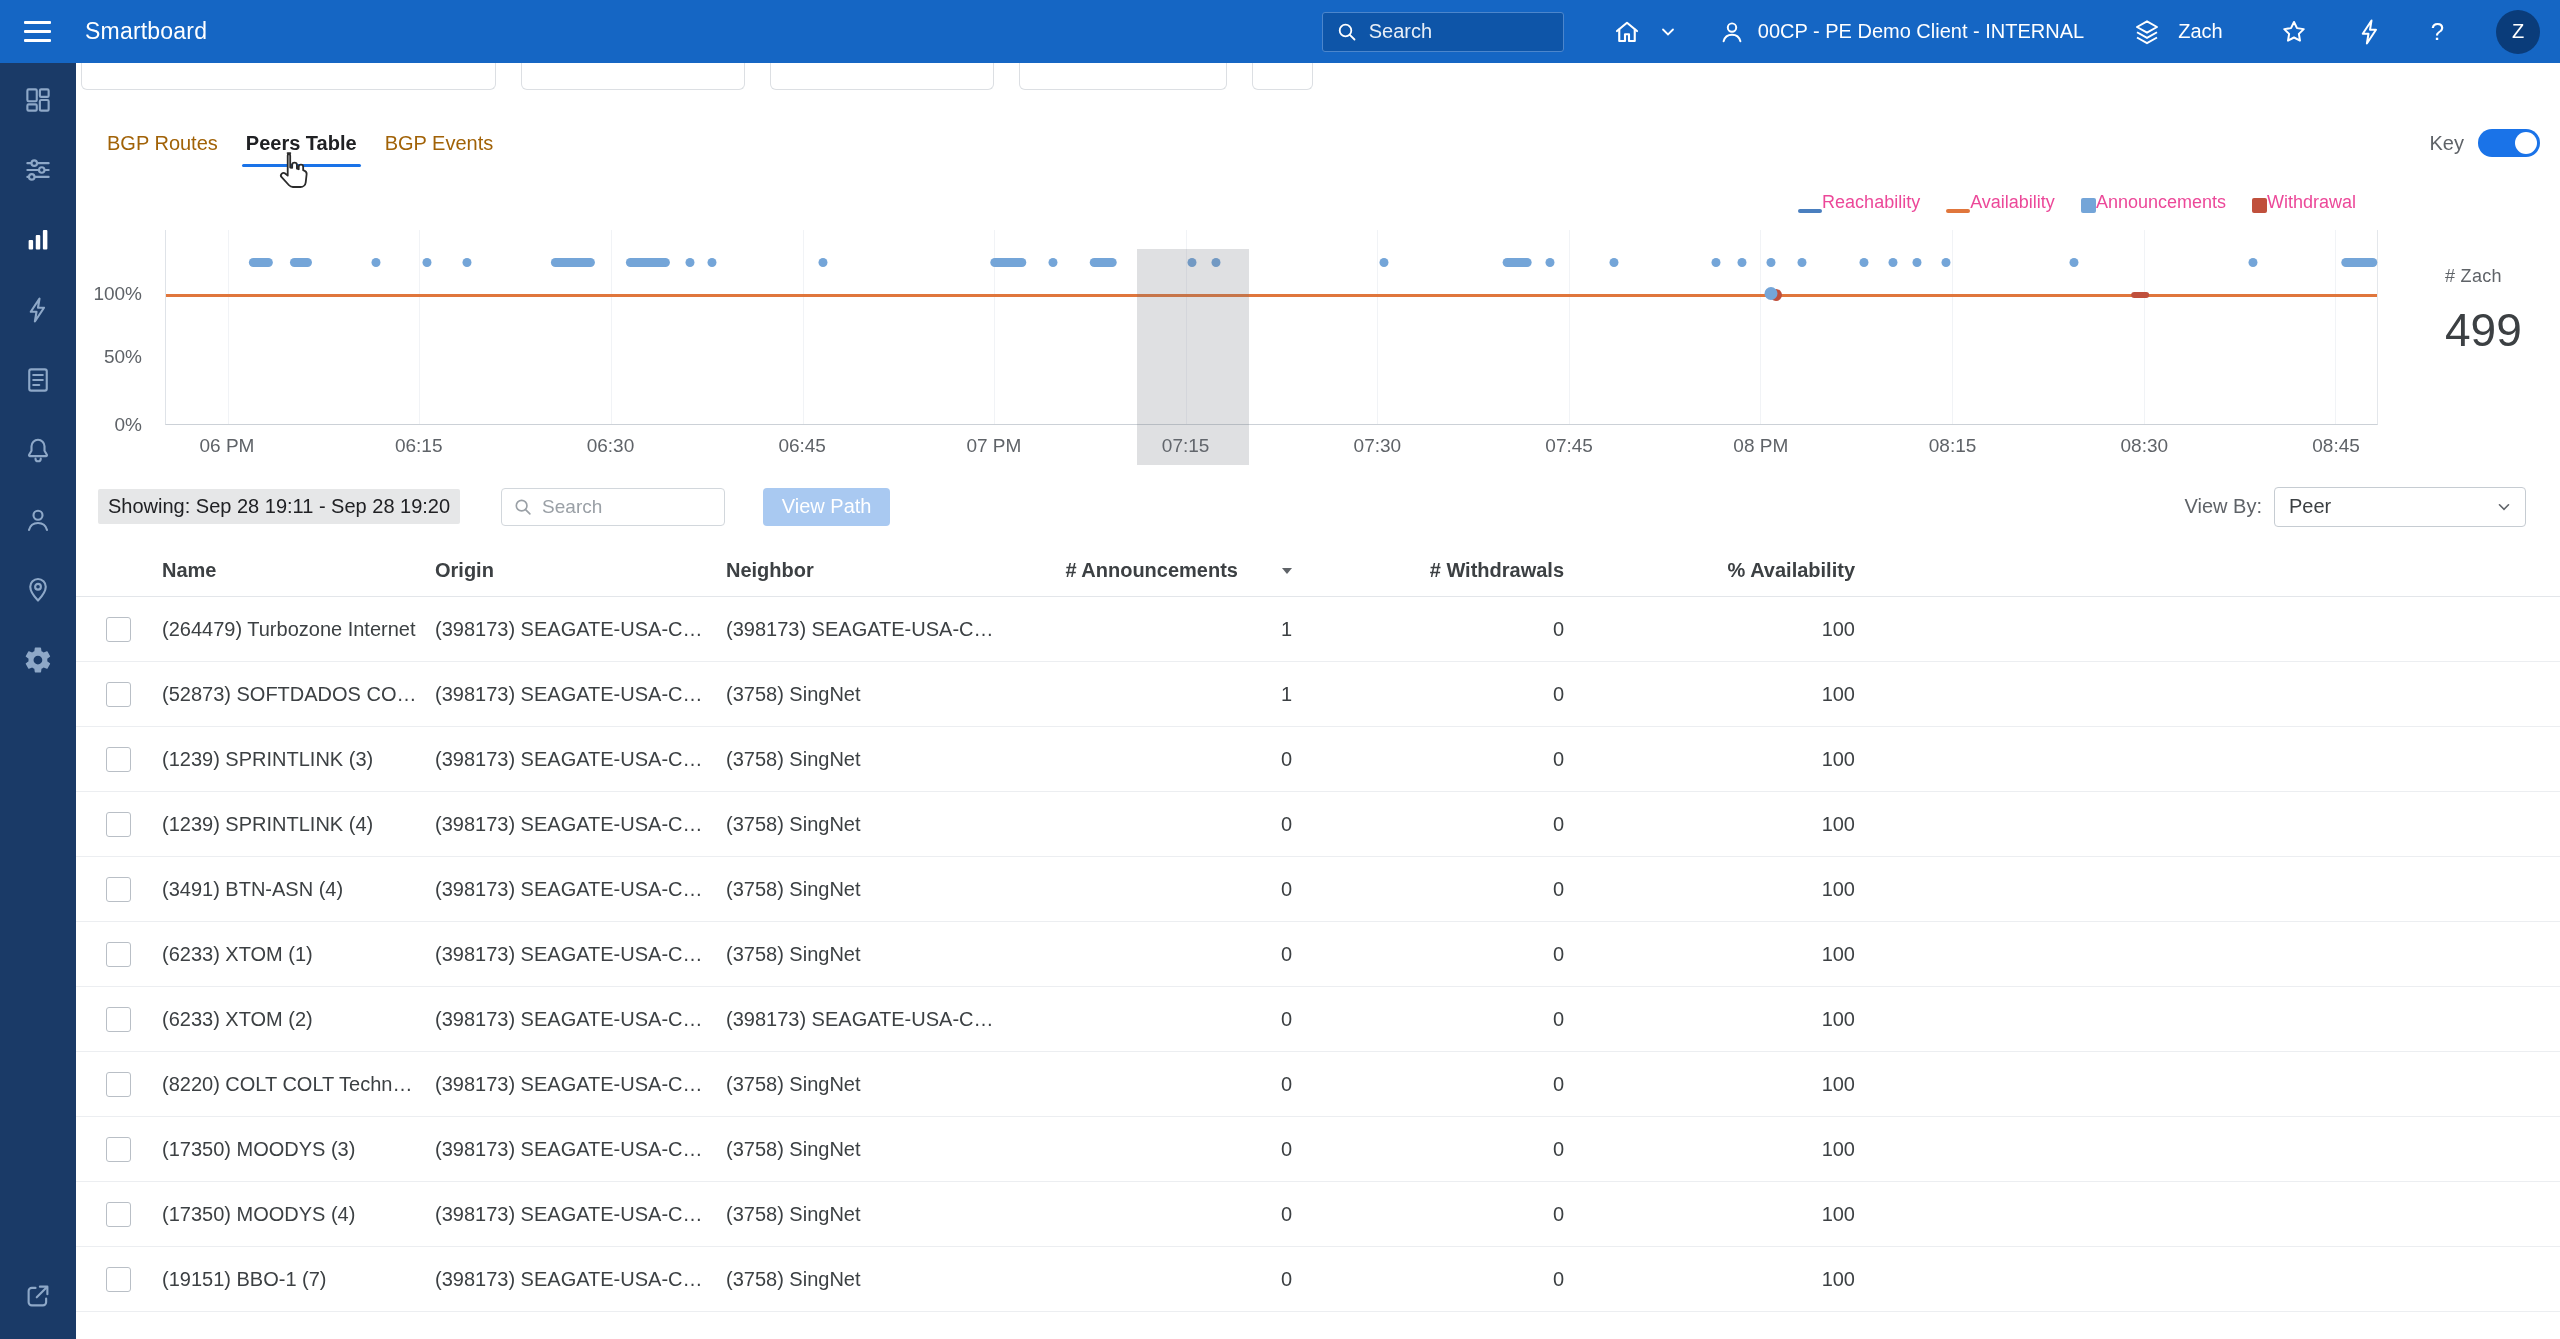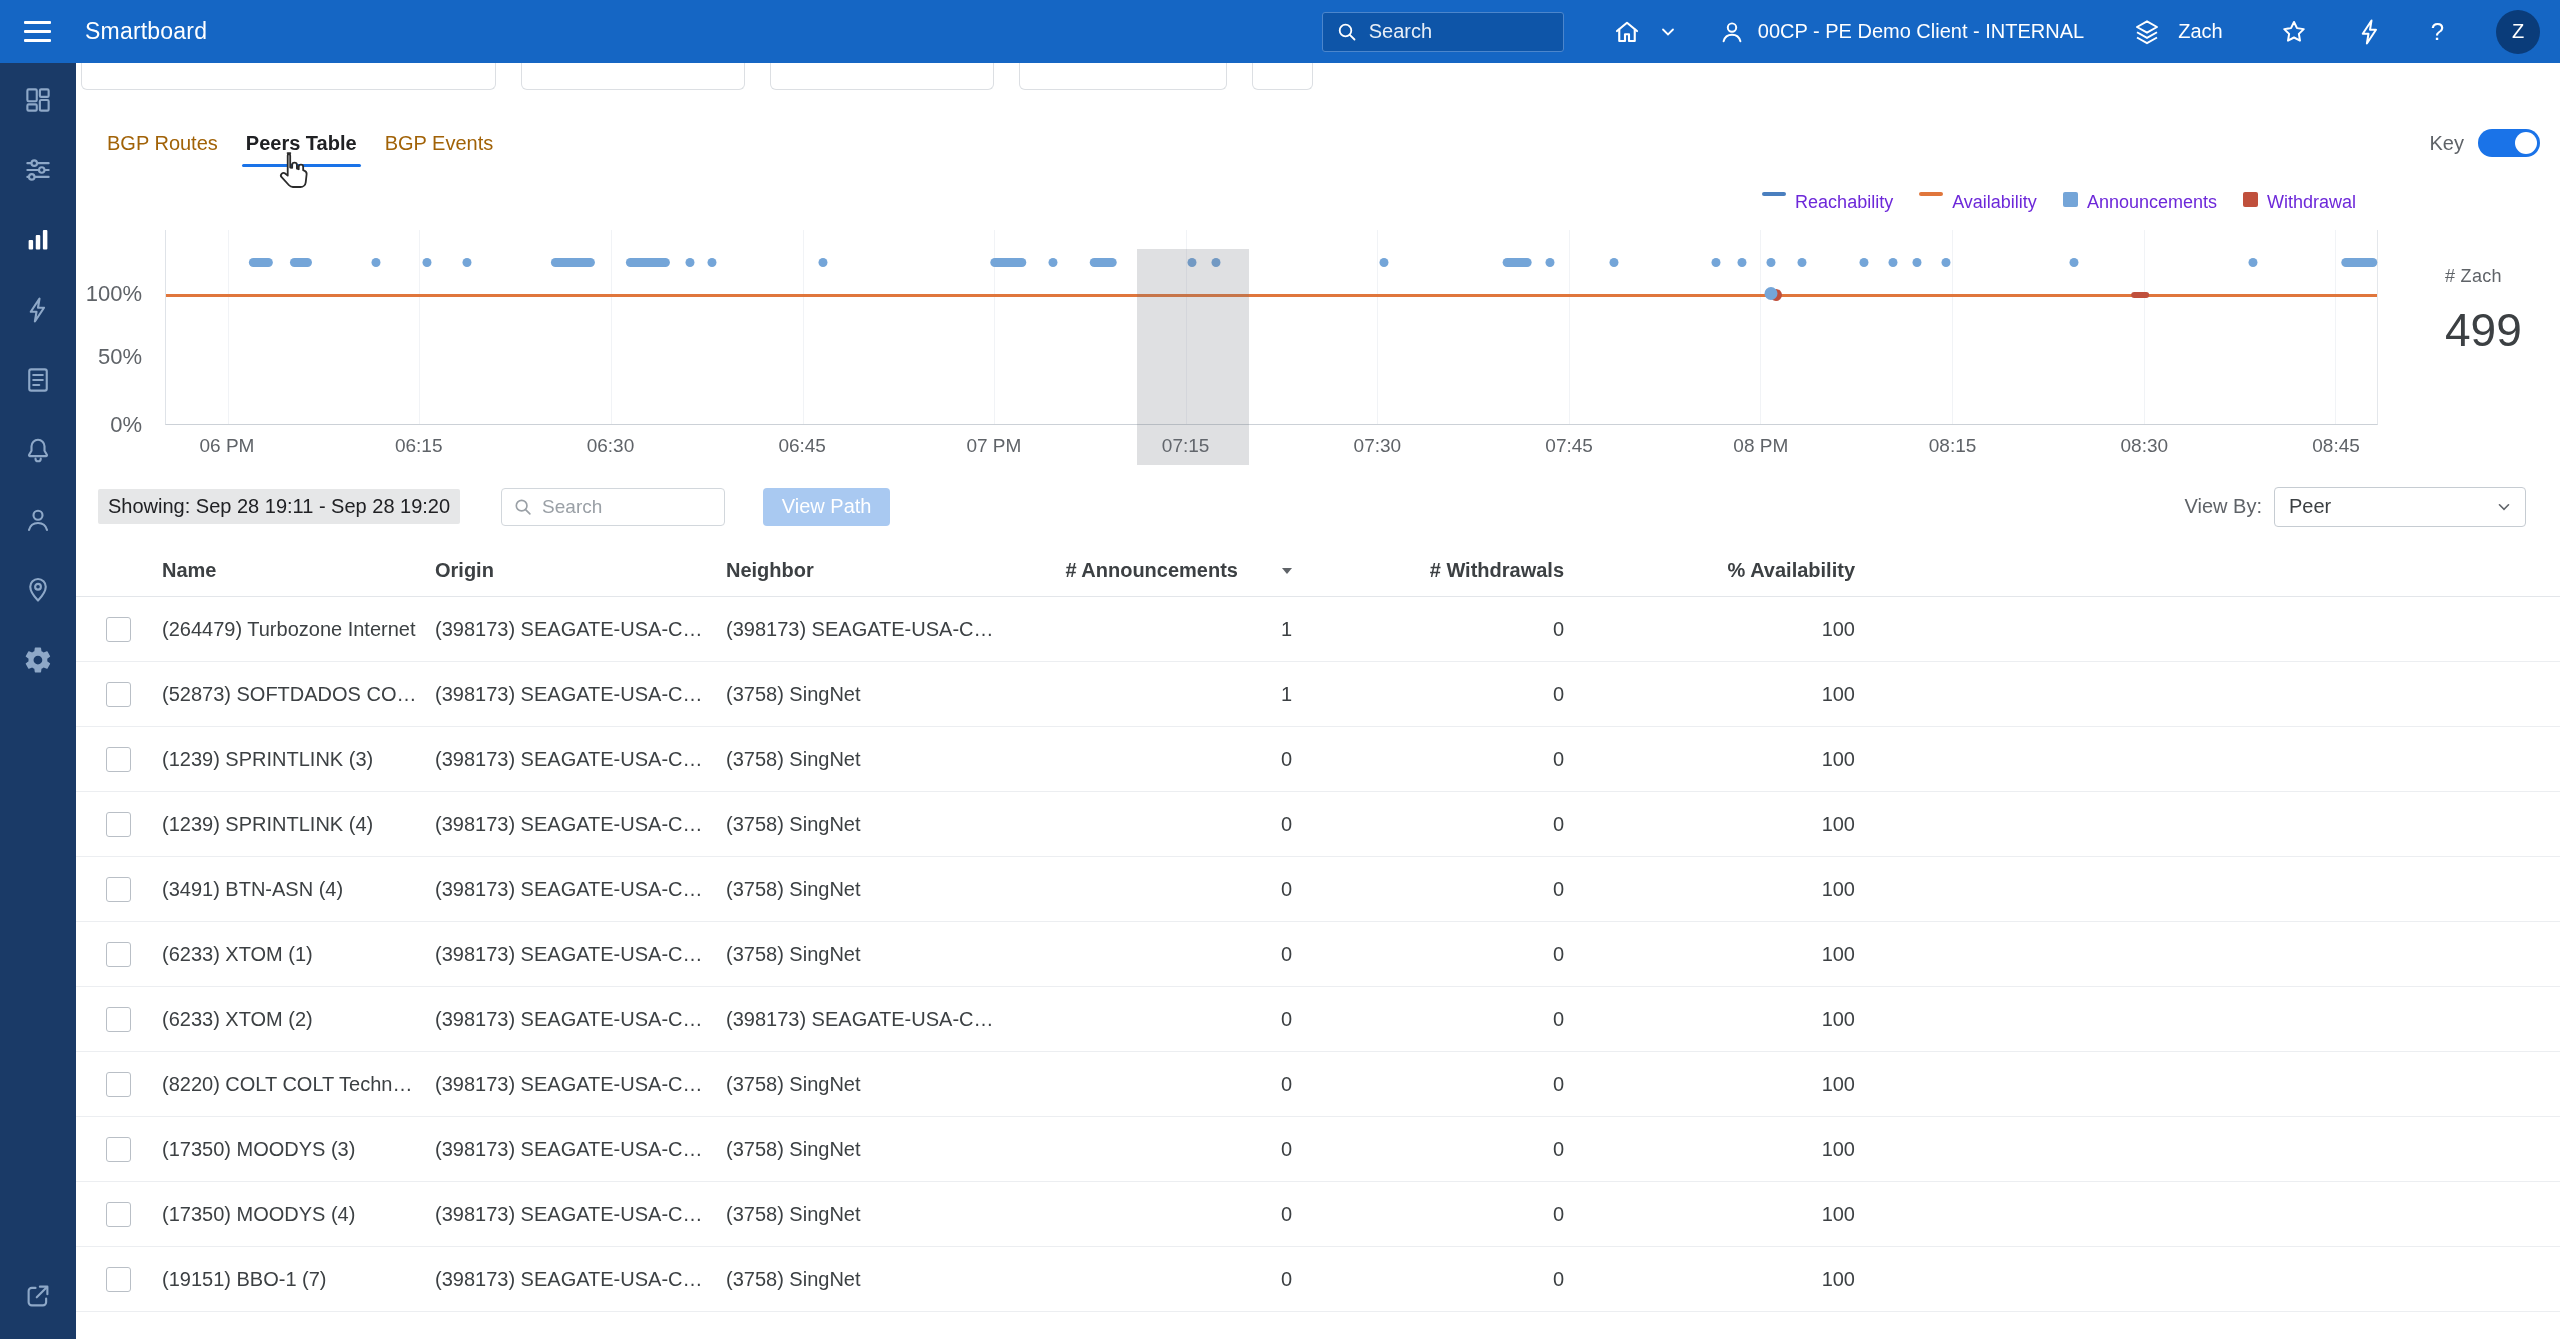--- a/index.html
+++ b/index.html
@@ -43,25 +43,25 @@
   .key-wrap { margin-left:auto; display:flex; align-items:center; }
   .key-label { font-size:20px; color:#5f6368; margin-right:14px; }
   .toggle { width:62px; height:28px; border-radius:14px; background:#b9c3cc; position:relative; cursor:pointer; }
   .toggle.on { background:#1a73e8; }
   .toggle .knob { position:absolute; left:3px; top:3px; width:22px; height:22px; border-radius:50%; background:#fff; }
   .toggle.on .knob { left:auto; right:3px; }
 
   
   .chart-section { position:relative; height:310px; }
   .legend { position:absolute; top:22px; right:204px; display:flex; align-items:center; gap:26px; }
-  .legend-item { display:flex; align-items:flex-start; gap:9px; font-size:18px; color:#6d28d9; }
+  .legend-item { display:flex; align-items:flex-end; font-size:18px; color:#ec4899; }
   .swatch-line { width:24px; height:4px; border-radius:2px; display:inline-block; }
   .swatch-square { width:15px; height:15px; border-radius:2px; display:inline-block; }
   .y-axis { position:absolute; left:0; top:60px; width:80px; height:195px; }
-  .y-tick { position:absolute; right:14px; transform:translateY(-50%); font-size:22px; color:#5f6368; }
+  .y-tick { position:absolute; right:14px; transform:translateY(-50%); font-size:19px; color:#5f6368; }
   .plot { position:absolute; left:89px; top:60px; width:2213px; height:195px; border-left:1px solid #dfe3e8; border-right:1px solid #e4e7eb; border-bottom:1px solid #ccd1d7; z-index:2; }
   .gridline { position:absolute; top:0; bottom:0; width:1px; background:#f1f3f6; }
   .avail-line { position:absolute; left:0; right:0; top:64px; height:3px; background:#e0763c; z-index:2; }
   .ann-marker { position:absolute; top:28px; height:9px; width:9px; border-radius:5px; background:#74a5d8; transform:translateX(-50%); z-index:3; }
   .ann-marker.on-line { top:57px; width:13px; height:13px; border-radius:7px; z-index:4; }
   .wd-marker { position:absolute; top:59px; width:12px; height:12px; border-radius:6px; background:#c0503c; transform:translateX(-50%); z-index:2; }
   .wd-marker.dash { top:62px; height:6px; border-radius:3px; }
   .selection-band { position:absolute; top:19px; height:216px; background:rgba(110,116,122,.22); z-index:6; cursor:grab; }
   .x-axis { position:absolute; left:89px; top:265px; width:2213px; height:30px; z-index:1; }
   .x-tick { position:absolute; transform:translateX(-50%); font-size:19px; color:#5f6368; white-space:nowrap; }

